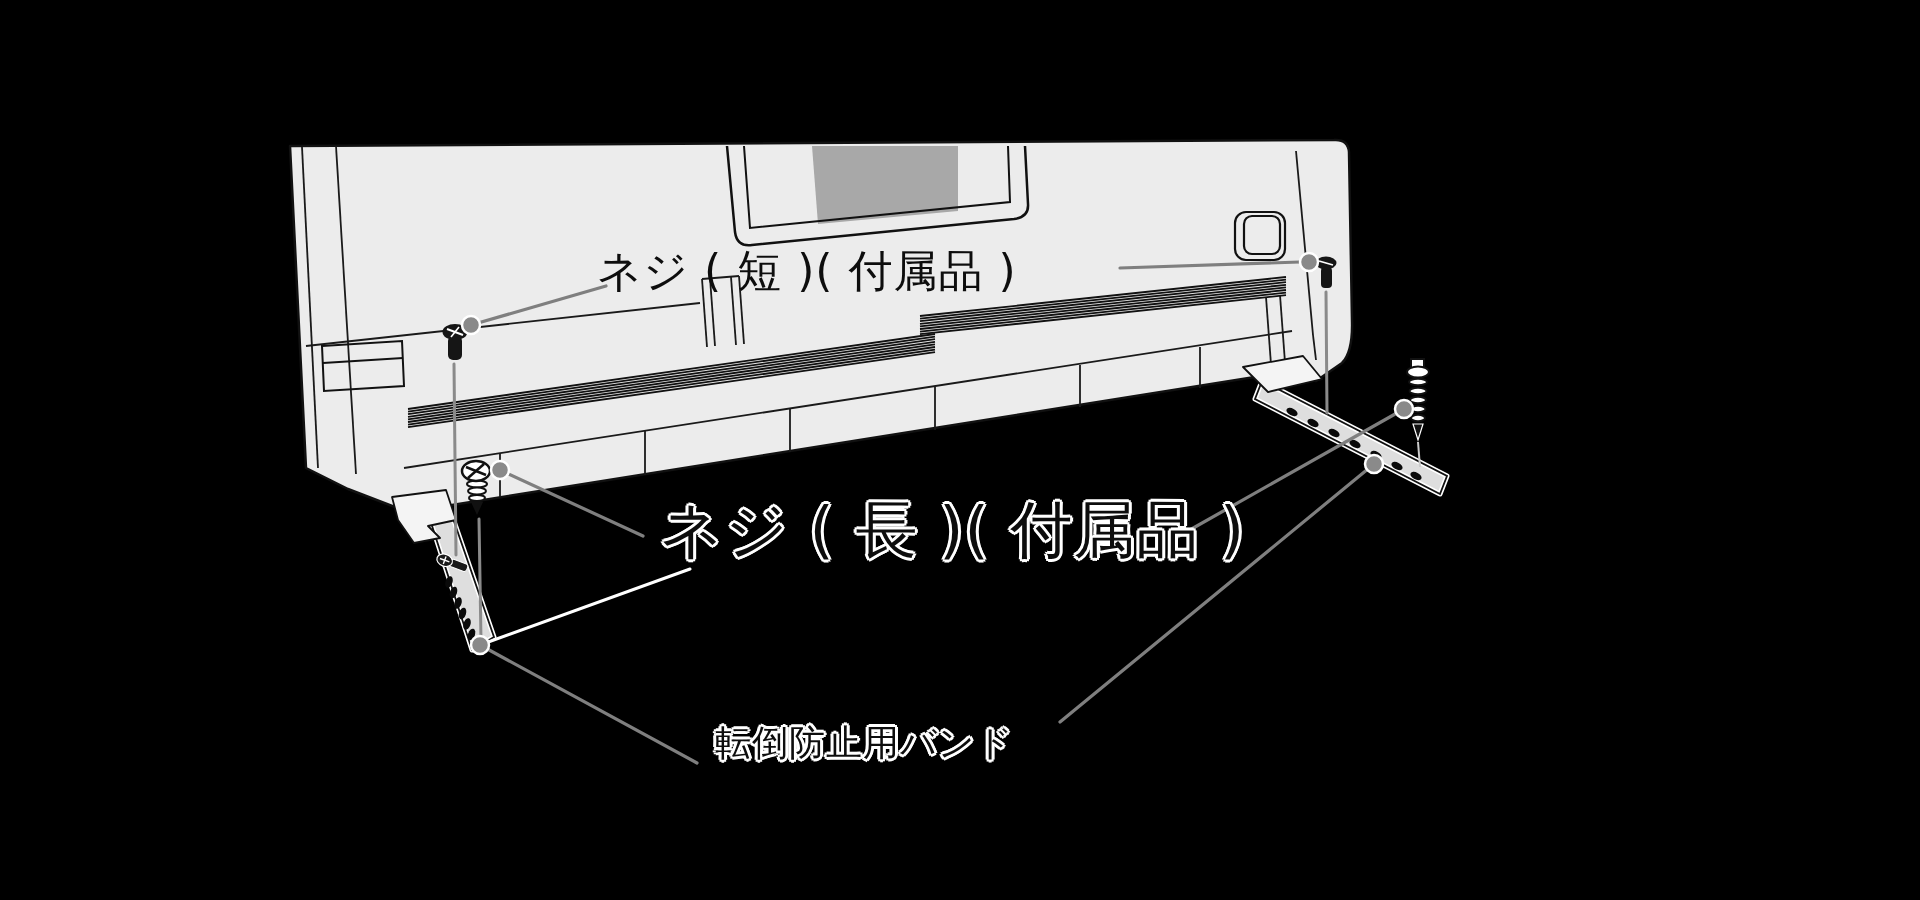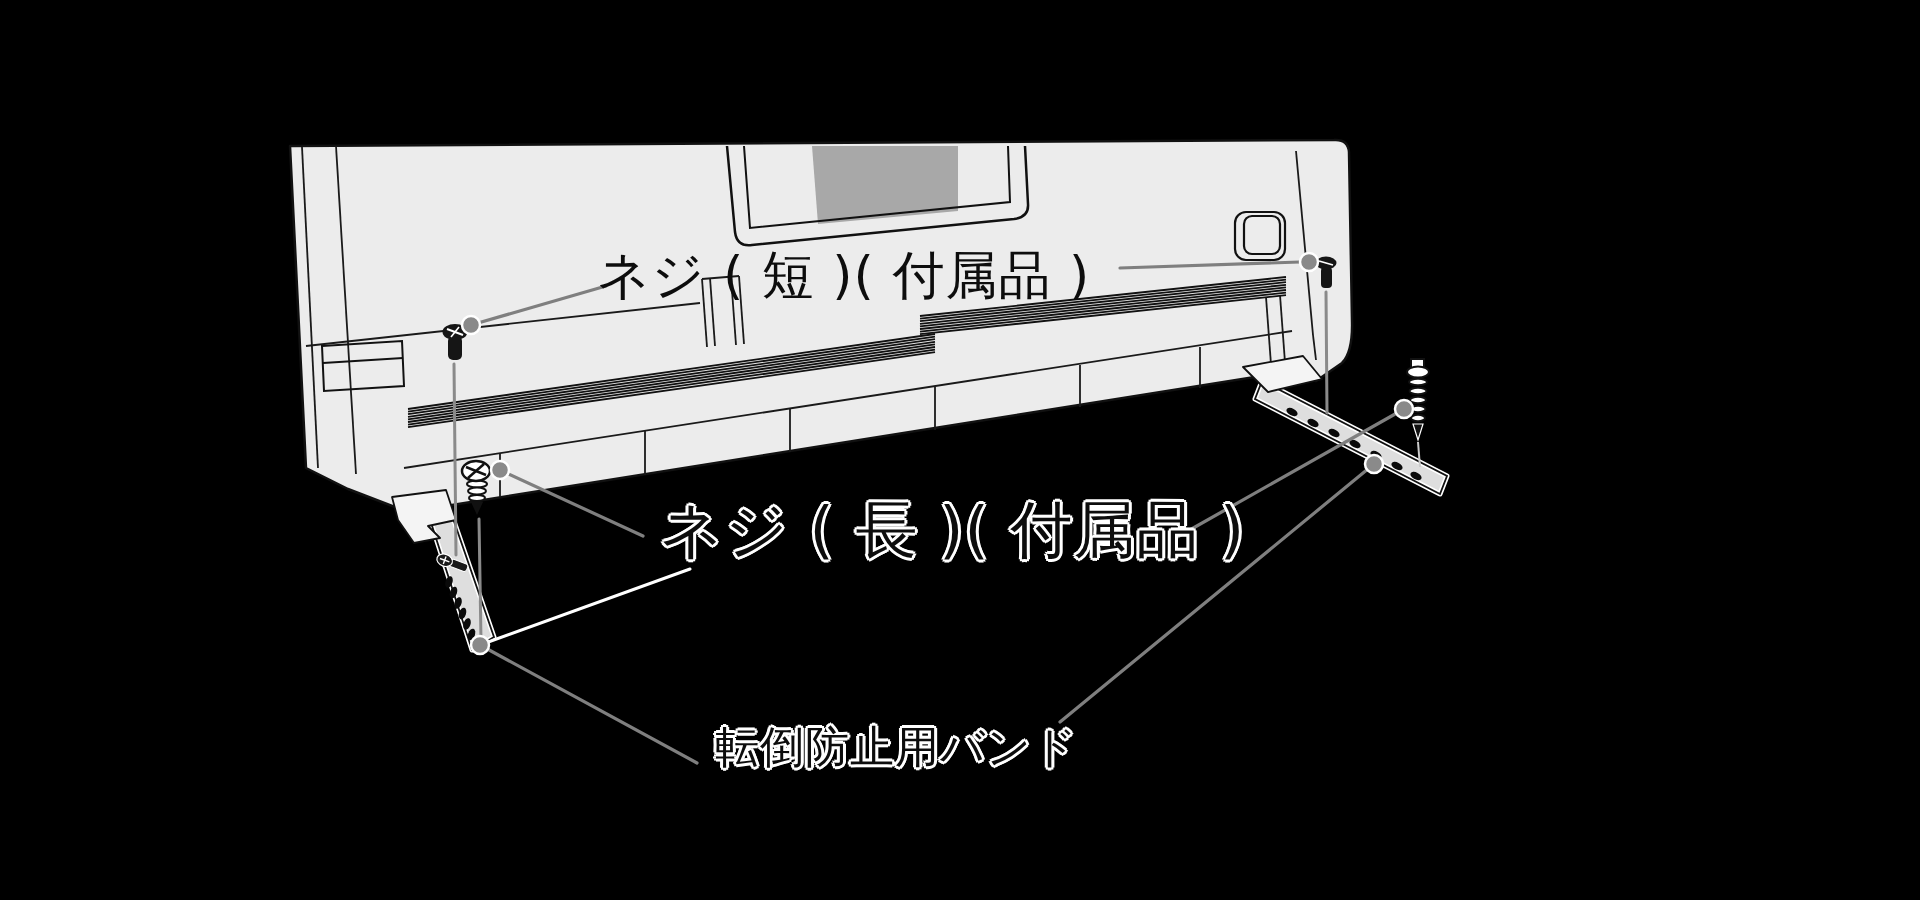--- a/index.html
+++ b/index.html
@@ -24,31 +24,31 @@
   }
   .callout {
     position: absolute;
     white-space: nowrap;
     color: #0d0d0d;
     letter-spacing: 1px;
     line-height: 1.1;
     user-select: none;
   }
   .callout.on-panel {
-    font-size: 52px;
+    font-size: 44px;
   }
   .callout.outlined {
     font-size: 62px;
     text-shadow:
       -3px 0 0 #fff, 3px 0 0 #fff, 0 -3px 0 #fff, 0 3px 0 #fff,
       -2px -2px 0 #fff, 2px -2px 0 #fff, -2px 2px 0 #fff, 2px 2px 0 #fff;
     margin-left: 17px;
   }
   .callout.outlined.small {
-    font-size: 44px;
+    font-size: 36px;
   }
 </style>
 </head>
 <body>
 
 <div class="stage">
 
 <svg width="1920" height="900" viewBox="0 0 1920 900">
 
   <rect x="0" y="0" width="1920" height="900" fill="#000000"></rect>

